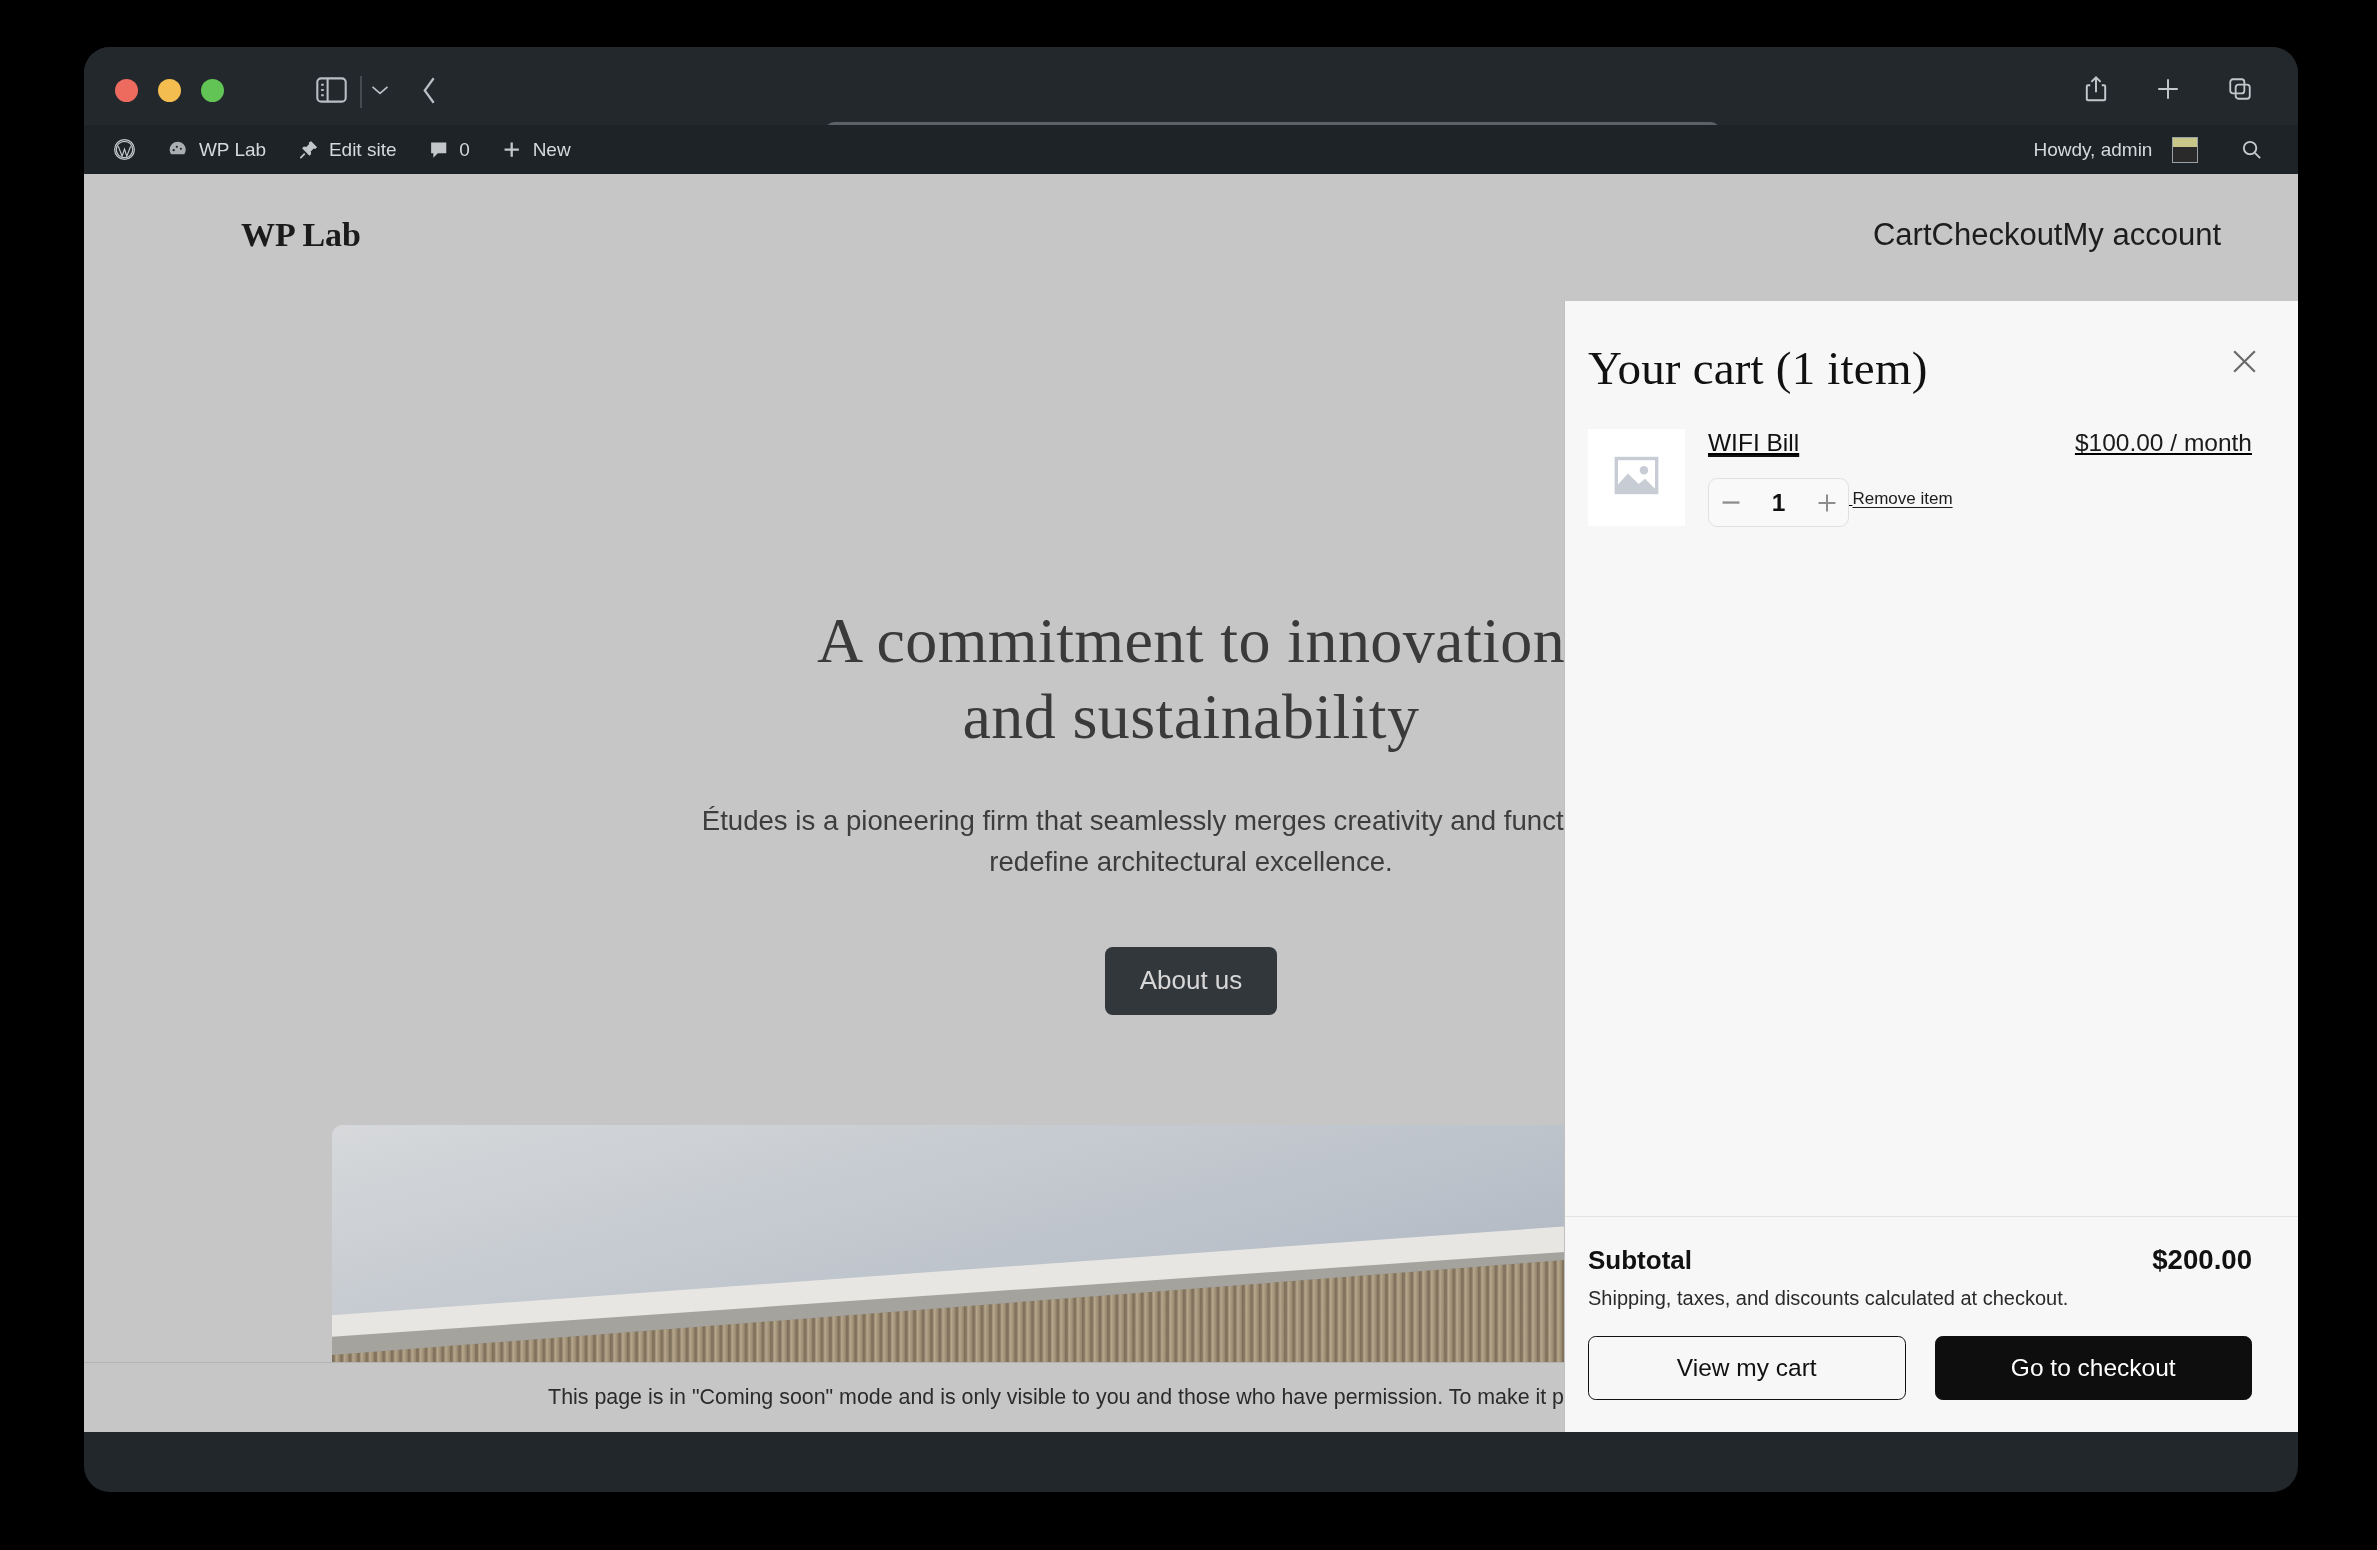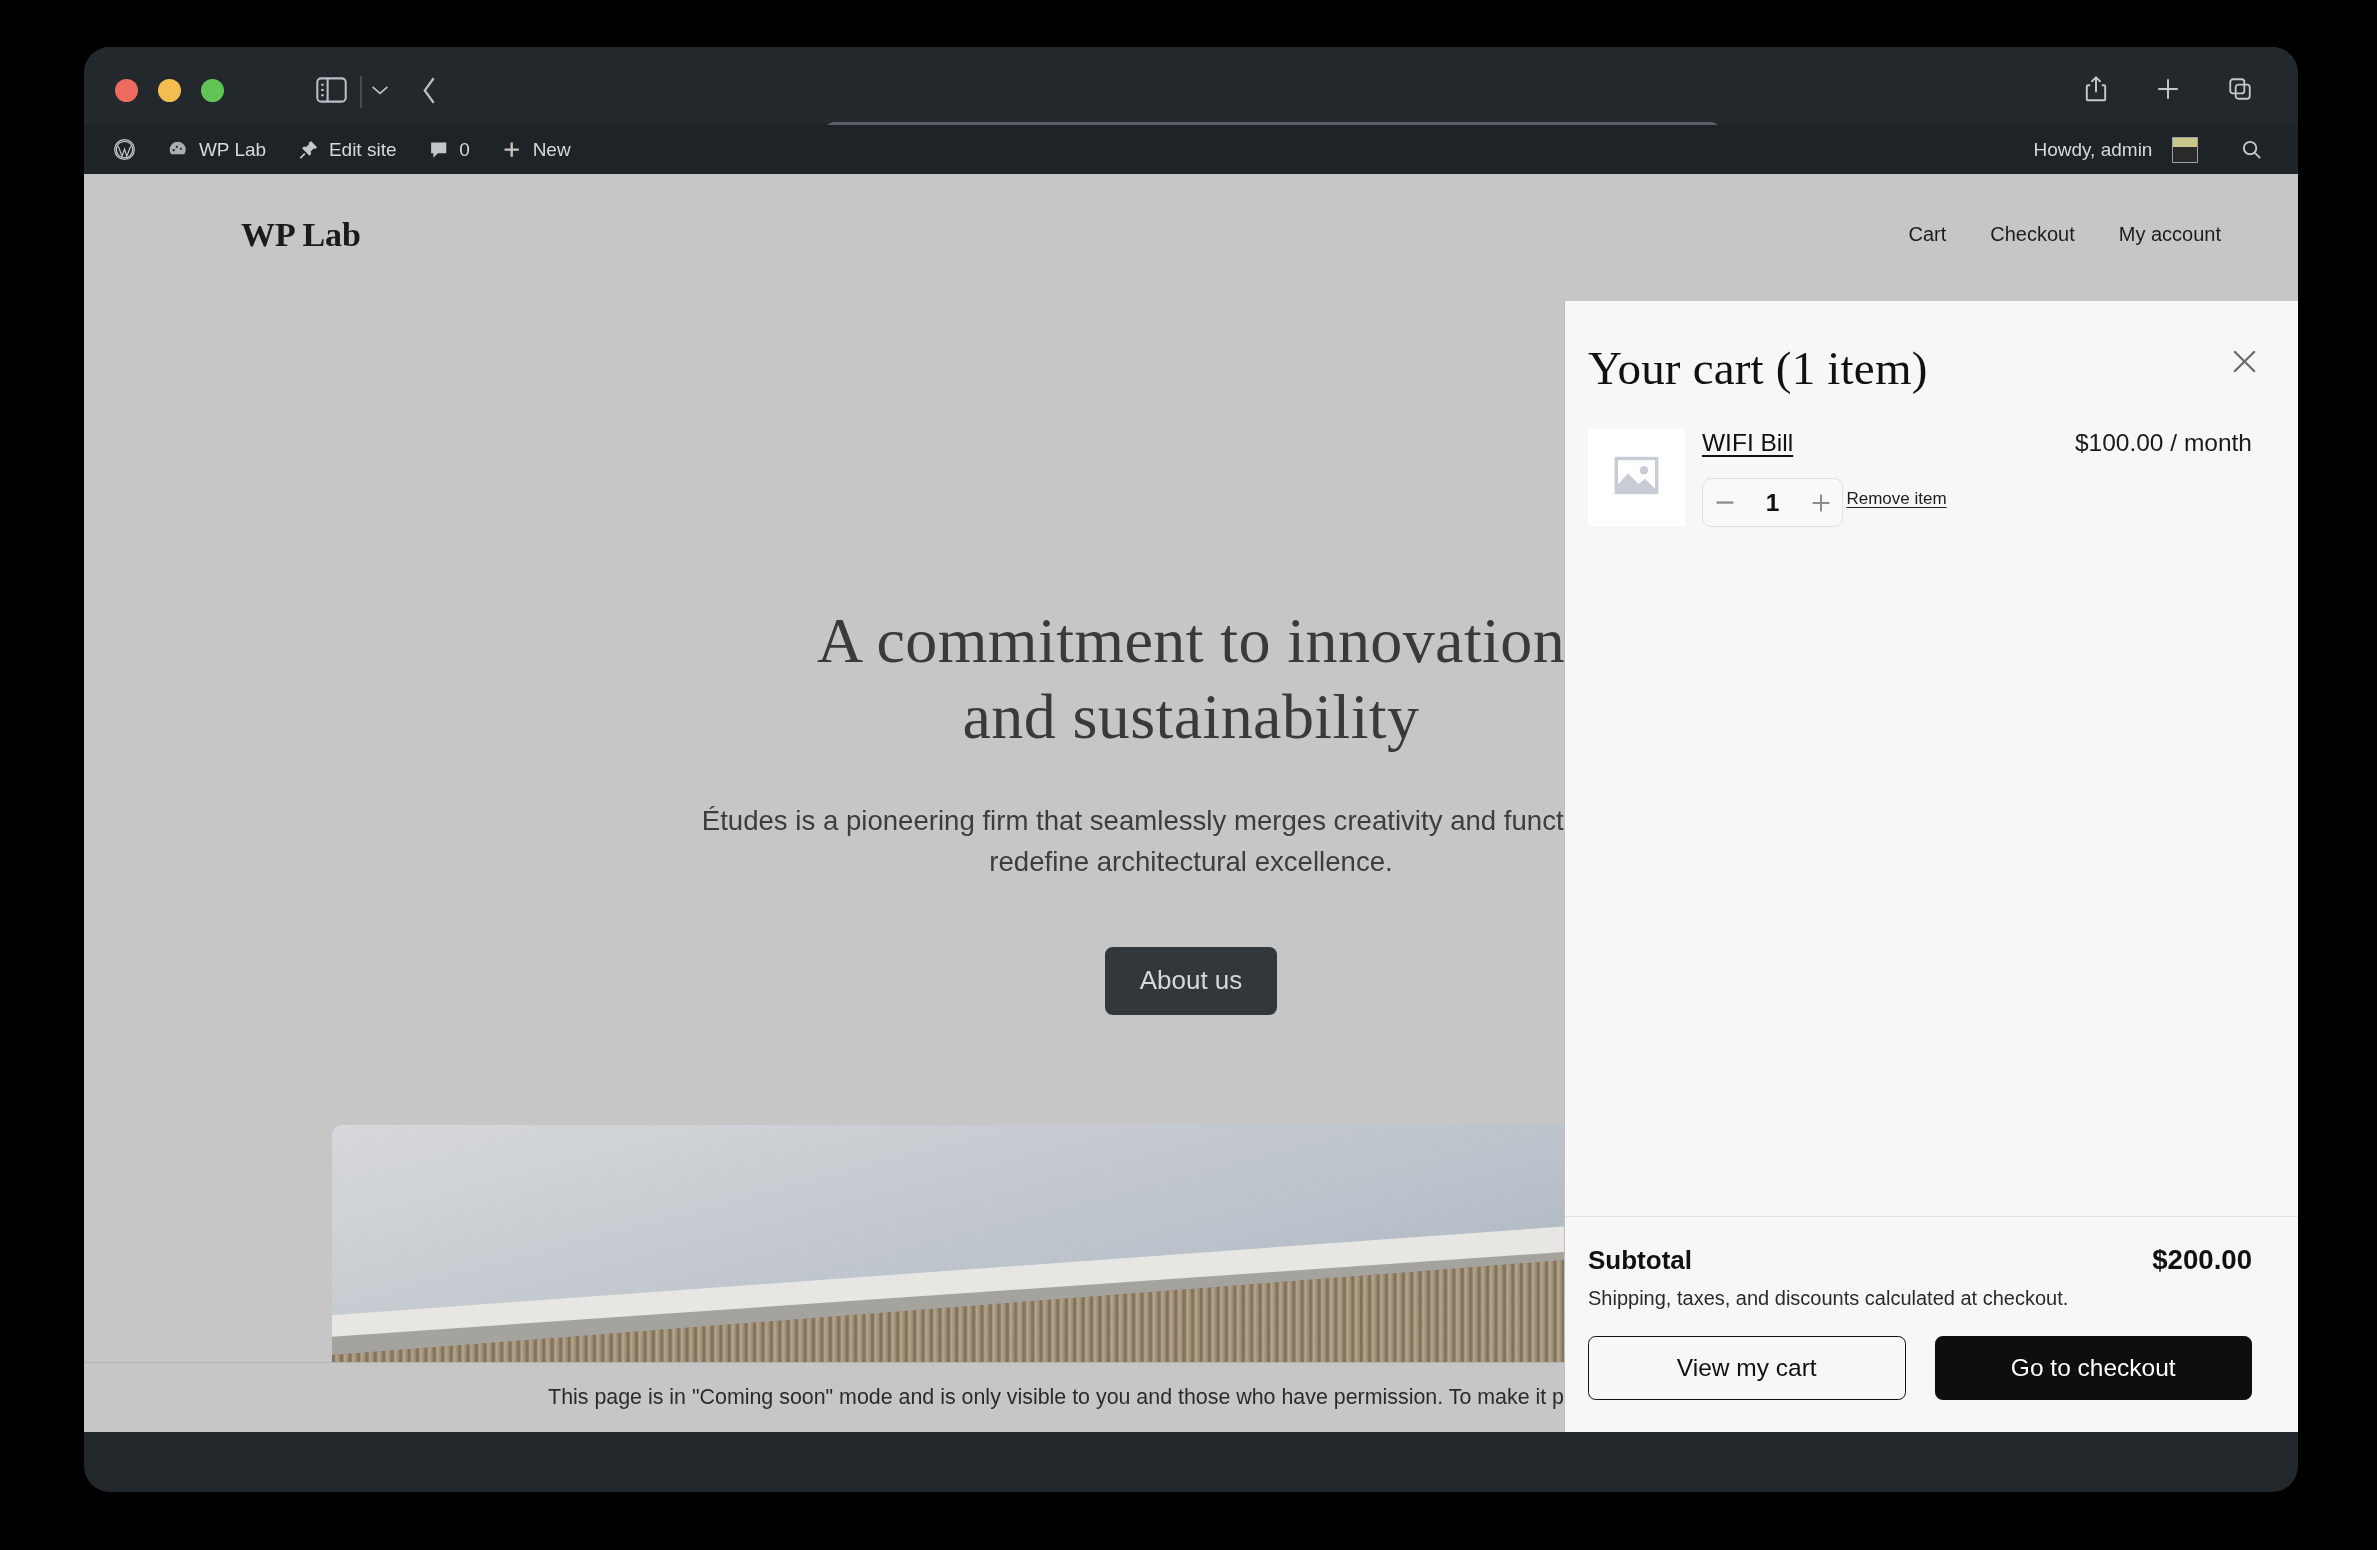--- a/index.html
+++ b/index.html
@@ -101,21 +101,21 @@
   .site-header {
     position: absolute; top: 26px; left: 0; right: 0;
     height: 69px;
     display: flex; align-items: center;
     padding: 0 77px 0 157px;
   }
   .site-logo {
     font-family: "Liberation Serif", serif;
     font-size: 34px; font-weight: 700; color: #1b1b1b;
   }
-  .site-nav { margin-left: auto; display: flex; gap: 44px; font-size: 20px; color: #1d1d1d; }
+  .site-nav { margin-left: auto; display: flex; font-size: 31px; color: #1d1d1d; }
 
   .hero { position: absolute; top: 429px; left: 0; right: 0; text-align: center; padding: 0 19px; }
   .hero h1 {
     font-family: "Liberation Serif", serif;
     font-size: 64px; font-weight: 400; color: #3a3a3a;
     line-height: 1.18; letter-spacing: 0.4px;
   }
   .hero p {
     margin-top: 46px;
     font-size: 27.6px; color: #3d3d3d; line-height: 1.5;
@@ -169,21 +169,21 @@
   }
   .cart-close {
     position: absolute; right: 34px; top: 40px;
     width: 40px; height: 40px;
     color: #6a6a6a;
     display: flex; align-items: center; justify-content: center;
     background: none; border: none; cursor: pointer;
   }
 
   .cart-body { flex: 1; padding: 26px 46px 0 23px; overflow: hidden; }
-  .cart-item { display: flex; gap: 17px; }
+  .cart-item { display: flex; gap: 23px; text-decoration: underline; }
   .thumb {
     width: 97px; height: 97px; flex: 0 0 97px;
     background: #fff;
     display: flex; align-items: center; justify-content: center;
   }
   .item-main { flex: 1; }
   .item-row1 { display: flex; align-items: flex-start; }
   .item-name {
     font-size: 24.5px; color: #111; text-decoration: underline;
     text-underline-offset: 3.8px;

